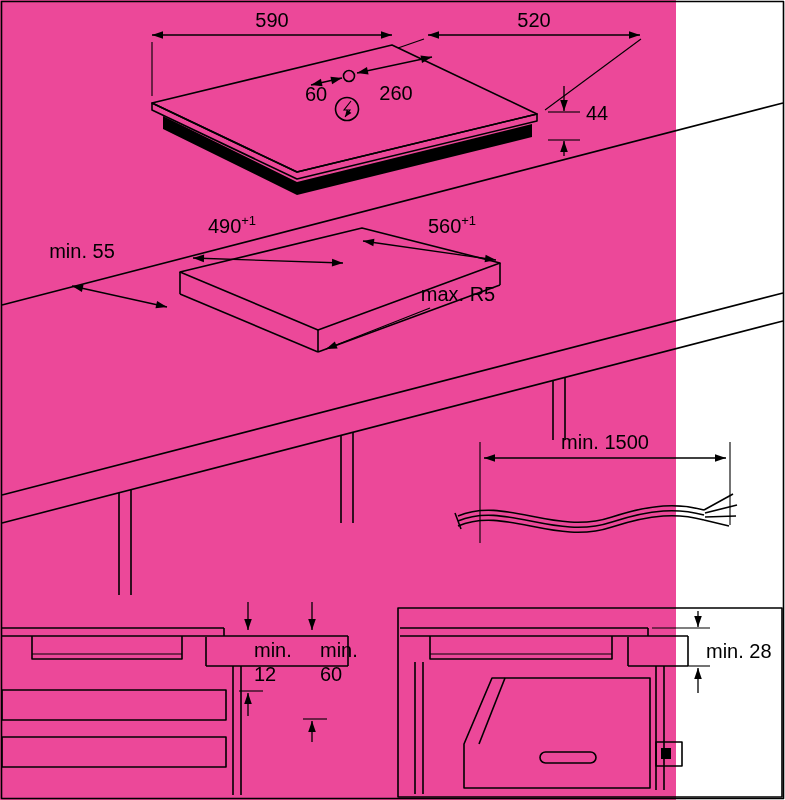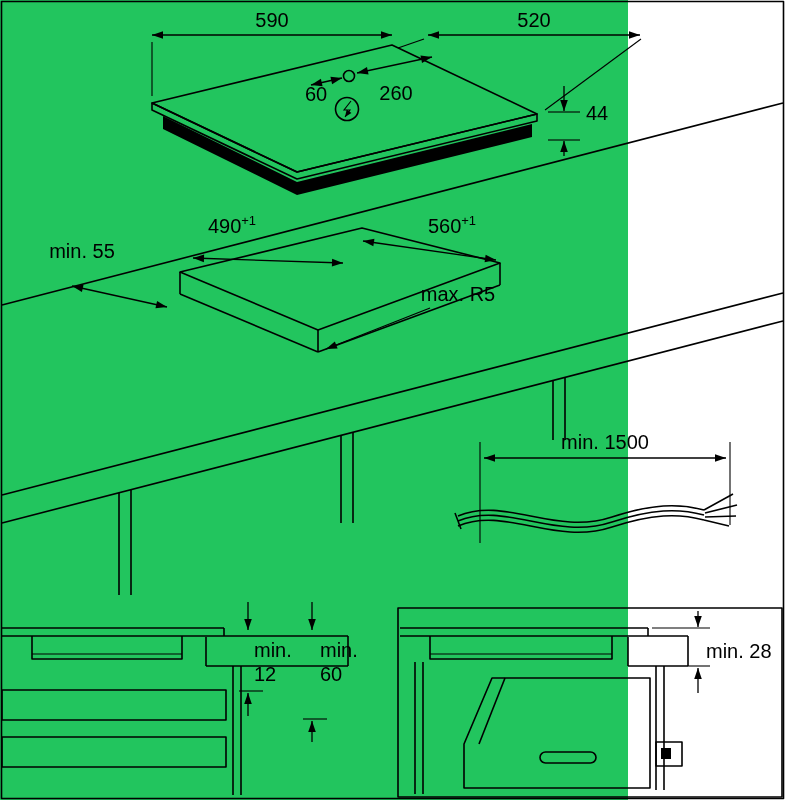--- a/index.html
+++ b/index.html
@@ -1,17 +1,17 @@
 <!DOCTYPE html>
 <html><head>
 <meta charset="utf-8">
 <style>
   *{box-sizing:border-box}
   html,body{margin:0;padding:0;background:#ffffff}
-  .stage{width:628px;height:800px;position:relative;background:#22c55e}
+  .stage{width:676px;height:800px;position:relative;background:#ec4899}
   svg{display:block}
   text{font-family:"Liberation Sans","DejaVu Sans",sans-serif;fill:#000}
   .lbl{font-size:20px}
   .obj{stroke:#000;stroke-width:1.6;fill:none;stroke-linejoin:round}
   .thin{stroke:#000;stroke-width:1.1;fill:none}
   .dim{stroke:#000;stroke-width:1.3;fill:none;stroke-linecap:butt}
 </style>
 </head>
 <body>
 

